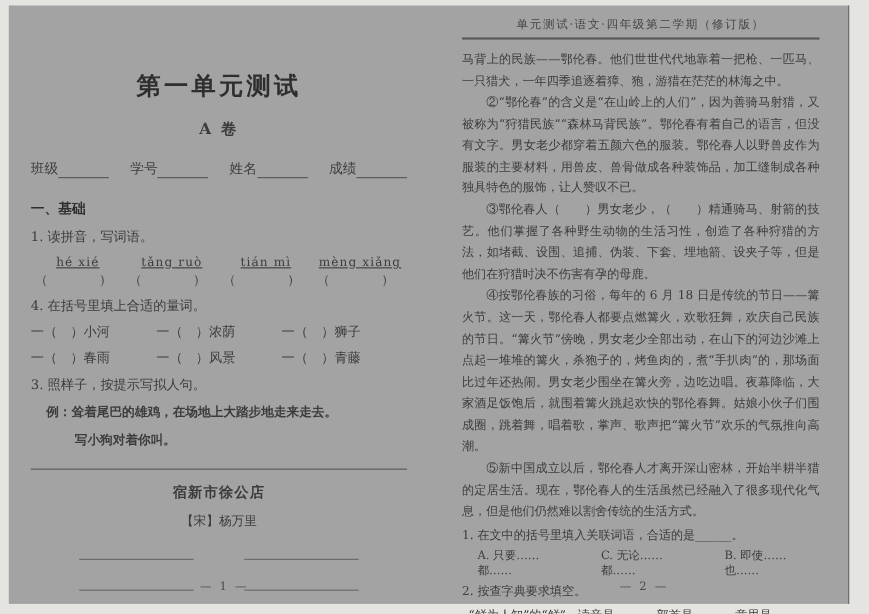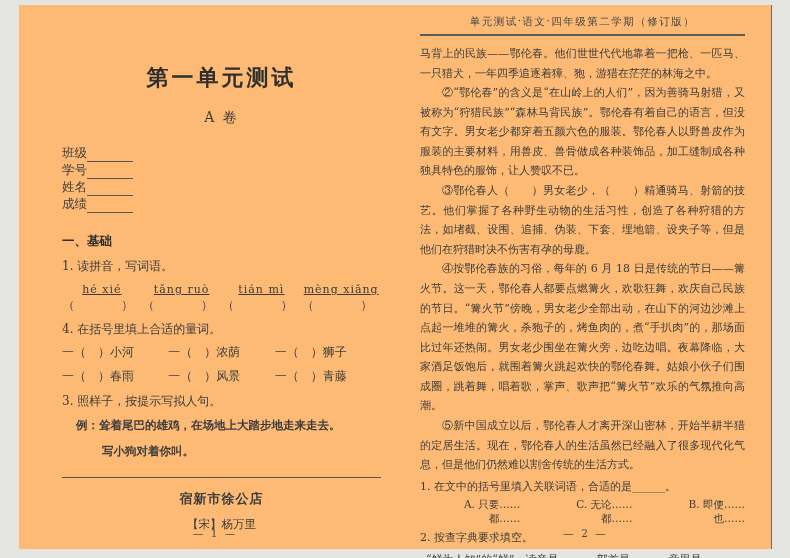--- a/index.html
+++ b/index.html
@@ -7,39 +7,38 @@
   .scan {
     position: relative;
     width: 790px; height: 558px;
     background: #e4e4e1;
     font-family: "DejaVu Serif", "Liberation Serif", serif;
     color: #3c3c3c;
     overflow: hidden;
   }
   .page {
     position: absolute; top: 5px; bottom: 9px;
-    background: #fdba74;
+    background: #a3a3a3;
   }
-  .page-left  { left: 19px;  width: 392px; padding: 16px 30px 0 43px; }
+  .page-left  { left: 8px;  width: 392px; padding: 16px 30px 0 20px; }
   .page-right { left: 400px; width: 372px; padding: 10px 26px 0 20px; border-right: 1px solid #6b6b6b; }
 
   
   .exam-title {
     margin-top: 42px; text-align: center;
     font-family: "Liberation Sans", "DejaVu Sans", sans-serif;
     font-weight: bold; font-size: 22px; letter-spacing: 3px; color: #2e2e2e;
   }
   .exam-volume {
     margin-top: 16px; text-align: center;
-    font-weight: normal; font-size: 14px; letter-spacing: 2px;
+    font-weight: bold; font-size: 14px; letter-spacing: 2px;
   }
   .info-row {
     margin-top: 18px; display: flex; justify-content: space-between;
     font-size: 12.5px;
-    flex-direction: column;
   }
   .info-item { display: flex; align-items: flex-end; }
   .blank { display: inline-block; border-bottom: 1px solid #555; }
   .info-blank { width: 46px; height: 13px; }
   .sec-heading {
     margin-top: 20px;
     font-family: "Liberation Sans", "DejaVu Sans", sans-serif;
     font-weight: bold; font-size: 12.5px; color: #2e2e2e;
   }
   .q-label { margin-top: 8px; font-size: 12px; }
@@ -65,21 +64,21 @@
 
   
   .running-head {
     text-align: center; font-size: 10.5px; letter-spacing: 1.5px; color: #454545;
     padding-bottom: 5px; border-bottom: 2px solid #5a5a5a;
   }
   .passage { margin-top: 8px; font-size: 11px; line-height: 1.78; text-align: justify; }
   .passage p { text-indent: 2em; }
   .passage p.no-indent { text-indent: 0; }
   .rq-label { margin-top: 3px; font-size: 11px; line-height: 1.7; }
-  .rq-options { margin-top: 2px; display: flex; gap: 26px; margin-left: 14px; font-size: 10.5px; text-align: right; }
+  .rq-options { margin-top: 2px; display: flex; gap: 26px; margin-left: 14px; font-size: 10.5px; }
   .rq-line { margin-top: 4px; margin-left: 6px; font-size: 11px; }
 </style>
 </head>
 <body>
 
 <div class="scan">
 
   <div class="page page-left">
     <div class="exam-title">第一单元测试</div>
     <div class="exam-volume">A 卷</div>

